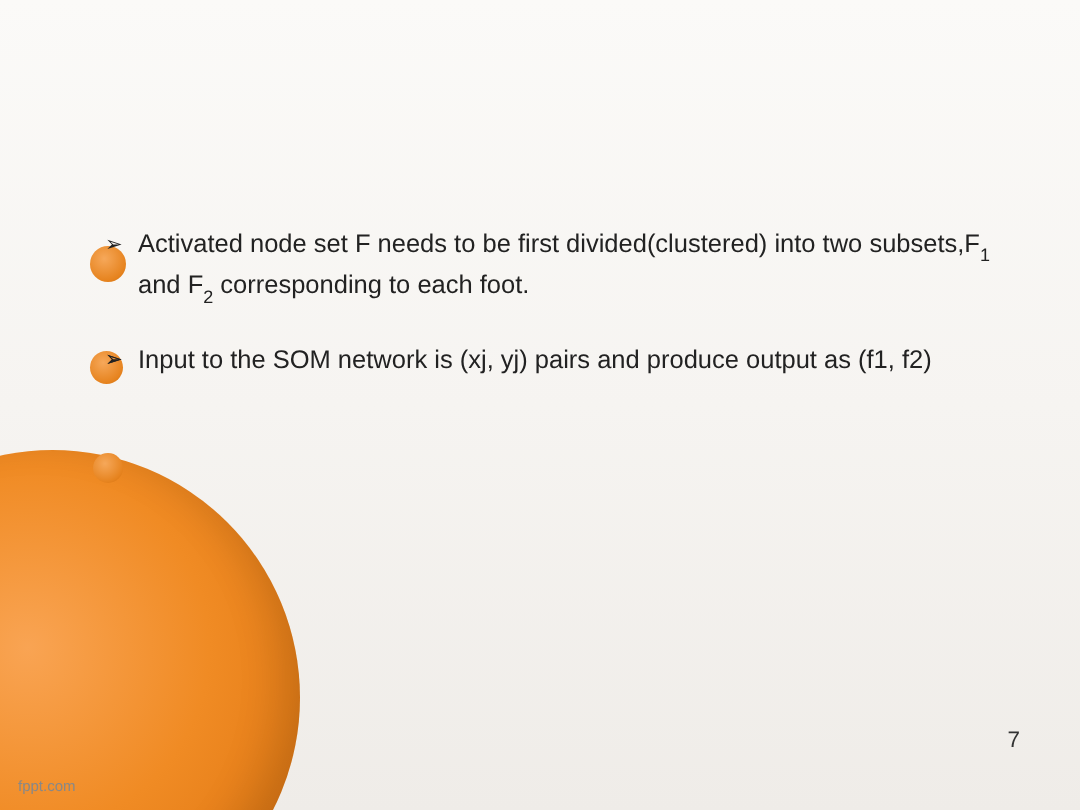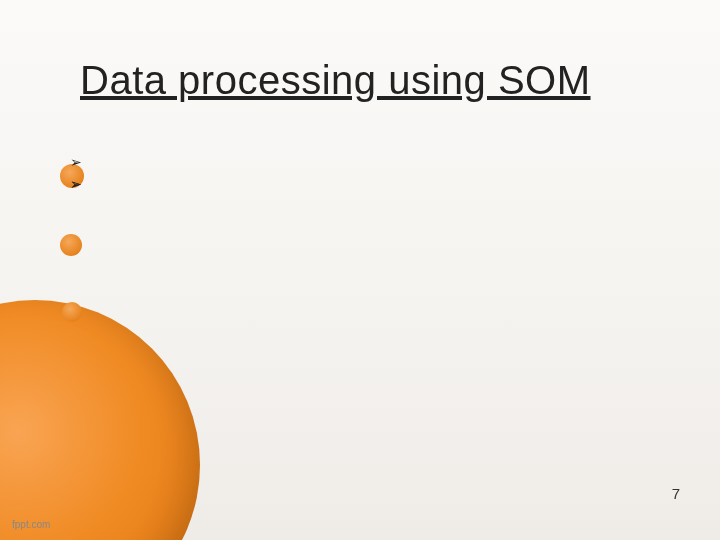--- a/index.html
+++ b/index.html
@@ -94,29 +94,30 @@
 </style>
 </head>
 <body>
 <div class="slide">
 
   <div class="big-circle"></div>
   <div class="small-circle sc1"></div>
   <div class="small-circle sc2"></div>
   <div class="small-circle sc3"></div>
 
-  <div class="title">Data processing using SOM</div>
 
   <div class="content">
     <div class="bullet">
       <span class="arrow">➢</span>
+      <span><span>Activated node set F needs to be first divided(clustered) into two subsets,F</span><span class="sub">1</span><span> and F</span><span class="sub">2</span><span> corresponding to each foot.</span></span>
     </div>
     <div class="bullet">
       <span class="arrow">➢</span>
     </div>
     <div class="bullet">
       <span class="arrow">➢</span>
+      <span>Input to the  SOM network is (xj, yj) pairs and produce output as (f1, f2)</span>
     </div>
   </div>
 
   <div class="page-num">7</div>
   <div class="footer-logo">fppt.com</div>
 </div>
 
 </body></html>

